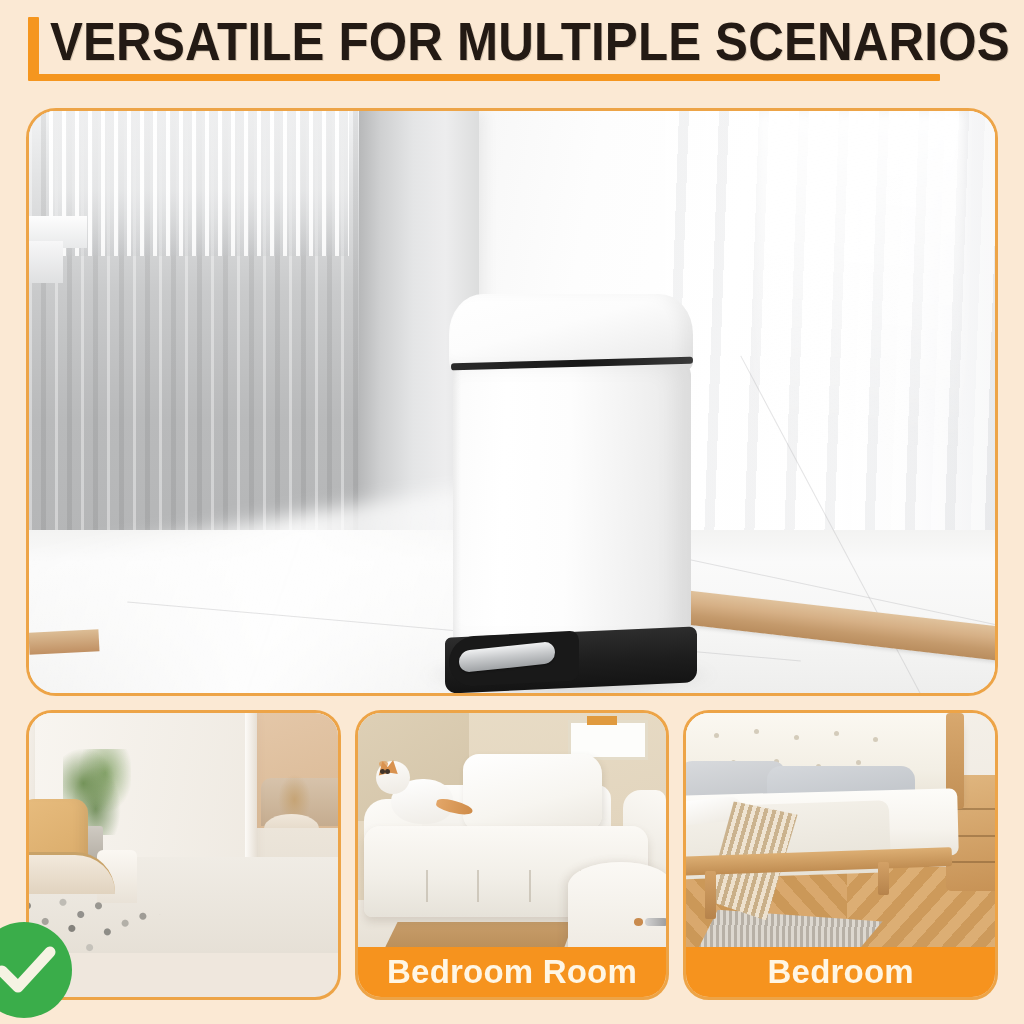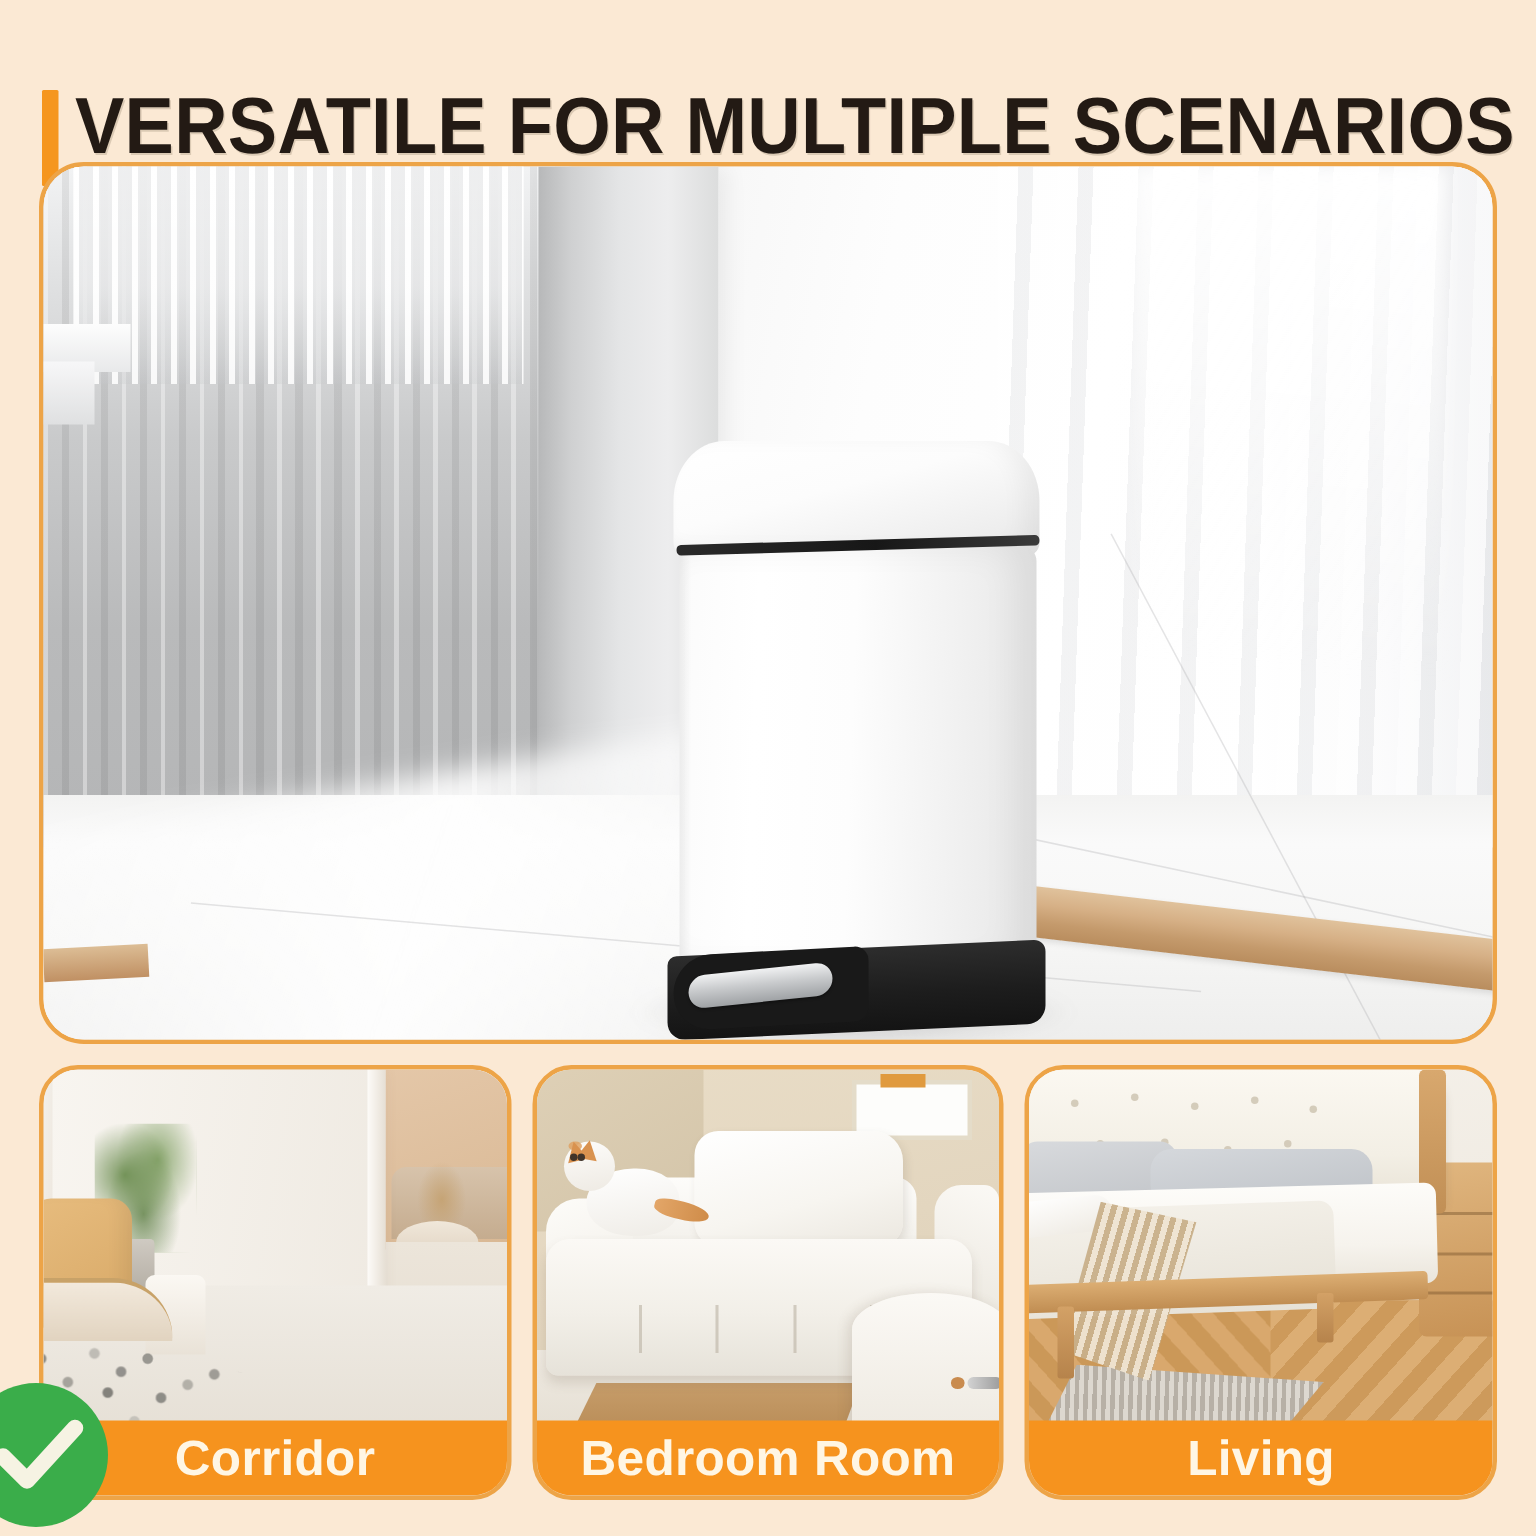--- a/index.html
+++ b/index.html
@@ -22,21 +22,20 @@
     inset: 0;
     background: #fbe9d4;
   }
 
   
   .header {
     position: absolute;
     left: 0; top: 0;
     width: 1024px;
     height: 100px;
-    margin-top: 43px;
   }
   .accent-vert {
     position: absolute;
     left: 28px;
     top: 17px;
     width: 11px;
     height: 63px;
     background: #f5961f;
     border-radius: 1px;
   }
@@ -828,21 +827,20 @@
         <div class="corr-partition"></div>
         <div class="corr-doorframe"></div>
         <div class="corr-floor"></div>
         <div class="corr-plant"></div>
         <div class="corr-plant-pot"></div>
         <div class="corr-cabinet"></div>
         <div class="corr-chair"></div>
         <div class="corr-table"></div>
         <div class="corr-pebbles"></div>
       </div>
-      <div class="card-label">Corridor</div>
     </div>
 
     <div class="card">
       <div class="card-photo">
         <div class="lr-wall"></div>
         <div class="lr-panel"></div>
         <div class="lr-frame"></div>
         <div class="lr-floor"></div>
         <div class="lr-rug"></div>
         <div class="lr-back"></div>
@@ -901,21 +899,21 @@
         <div class="bd-pillow-gray1"></div>
         <div class="bd-pillow-gray2"></div>
         <div class="bd-mattress"></div>
         <div class="bd-duvet"></div>
         <div class="bd-bolster"></div>
         <div class="bd-throw"></div>
         <div class="bd-frame-rail"></div>
         <div class="bd-leg1"></div>
         <div class="bd-leg2"></div>
       </div>
-      <div class="card-label">Living</div>
+      <div class="card-label">Bedroom</div>
     </div>
   </div>
 
   <div class="check-badge">
     <svg viewBox="0 0 60 48">
       <path d="M6 25 L22 41 L54 6" stroke="#f6f3e3" stroke-width="11" fill="none" stroke-linecap="round" stroke-linejoin="round"></path>
     </svg>
   </div>
 
 </div>

